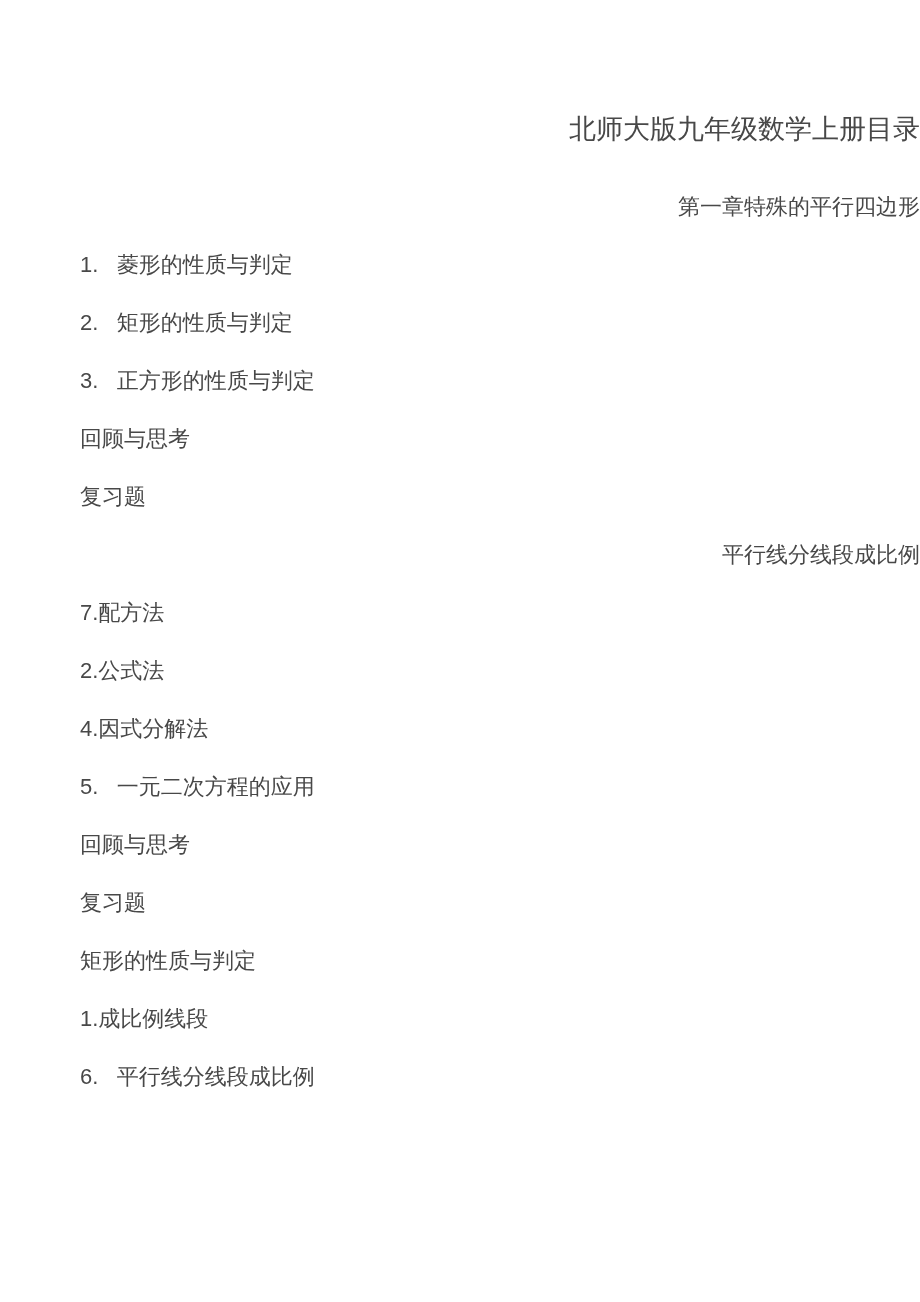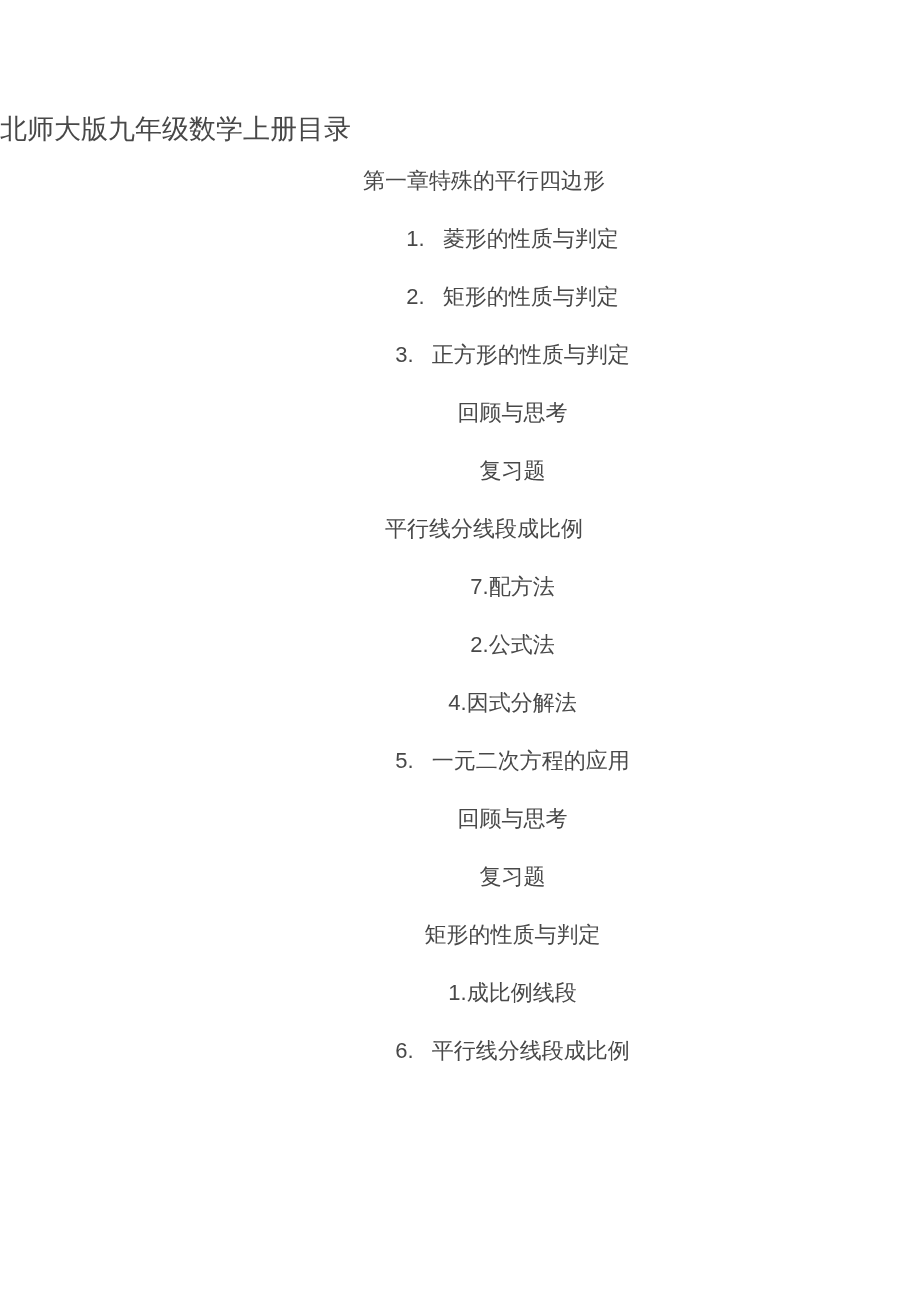--- a/index.html
+++ b/index.html
@@ -16,39 +16,39 @@
     overflow: hidden;
     font-family: "Liberation Sans", "DejaVu Sans", sans-serif;
     color: #484848;
   }
   .content {
     padding-top: 114px;
   }
   .doc-title {
     font-size: 27px;
     line-height: 30px;
-    text-align: left;
-    margin: 0 0 25px 0;
+    text-align: right;
+    margin: 0 0 51px 0;
     white-space: pre;
     font-weight: normal;
   }
   .line {
     font-size: 22px;
     line-height: 24px;
     height: 24px;
     margin-bottom: 34px;
     white-space: pre;
   }
   .line.center {
-    text-align: center;
+    text-align: right;
     margin-left: 48px;
   }
   .line.left {
-    padding-left: 105px;
-    text-align: center;
+    padding-left: 80px;
+    text-align: left;
   }
 </style>
 </head>
 <body>
 
 <div class="page">
   <div class="content">
 
     <div class="doc-title">北师大版九年级数学上册目录</div>
 

